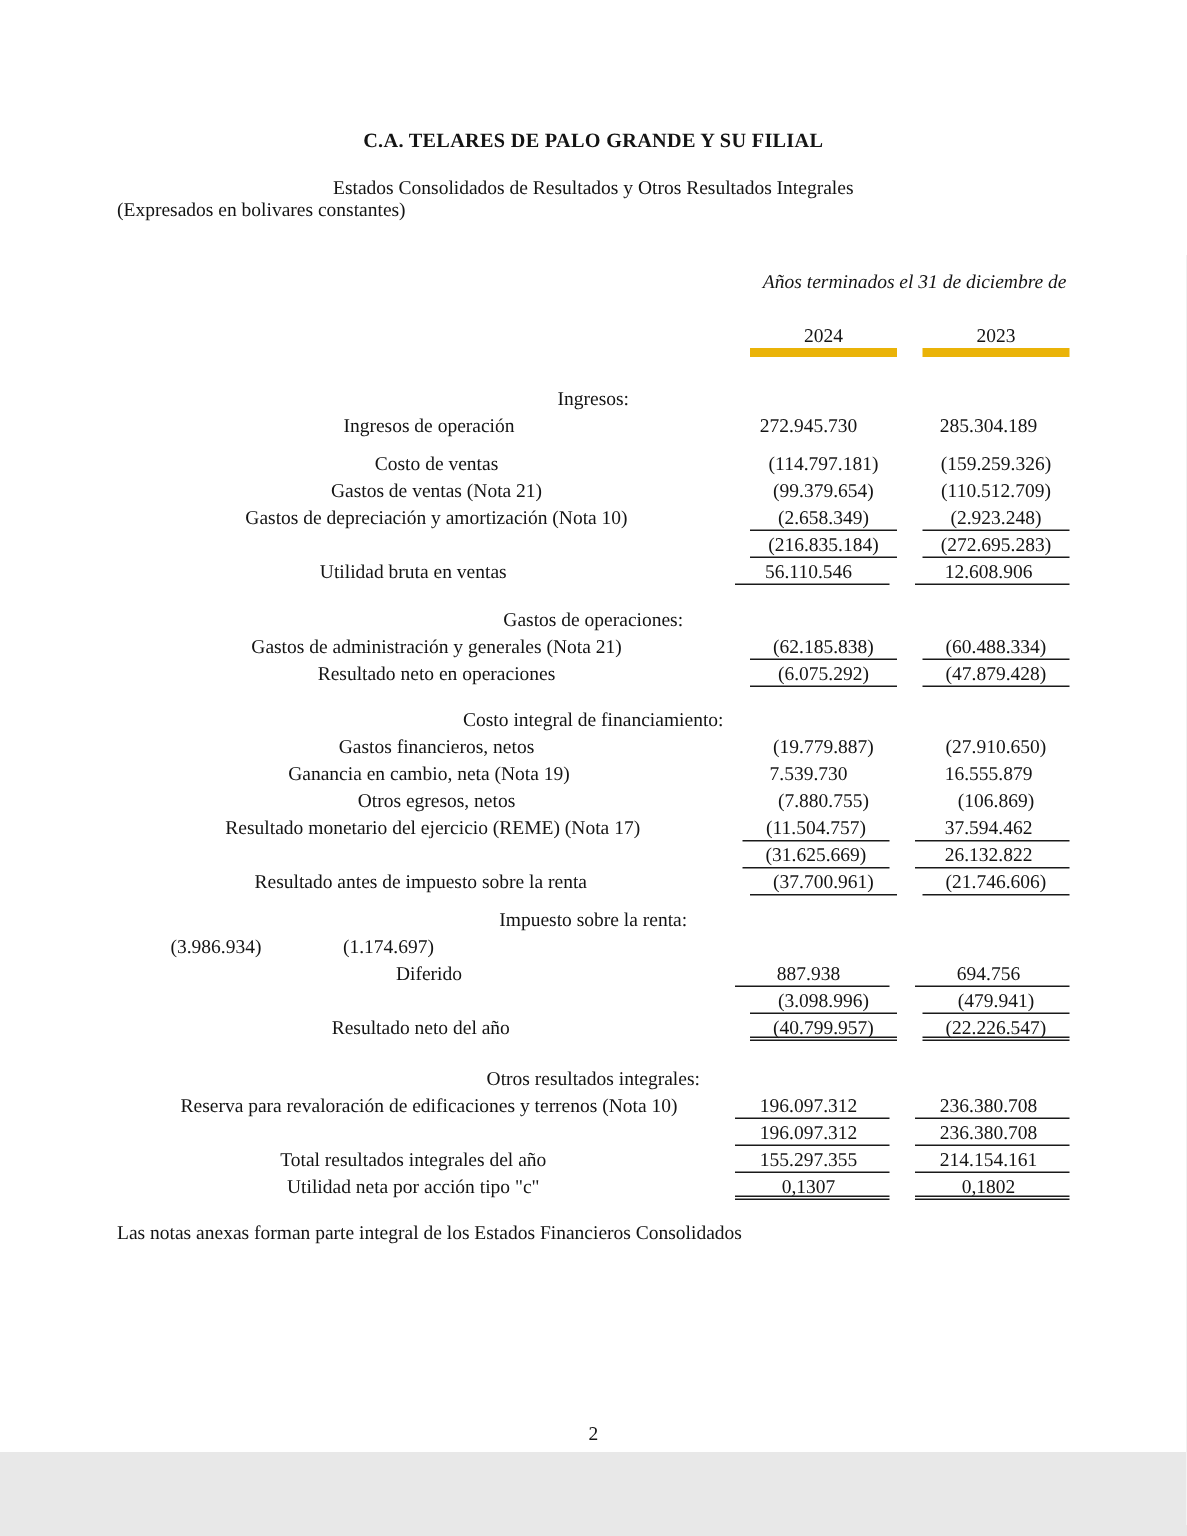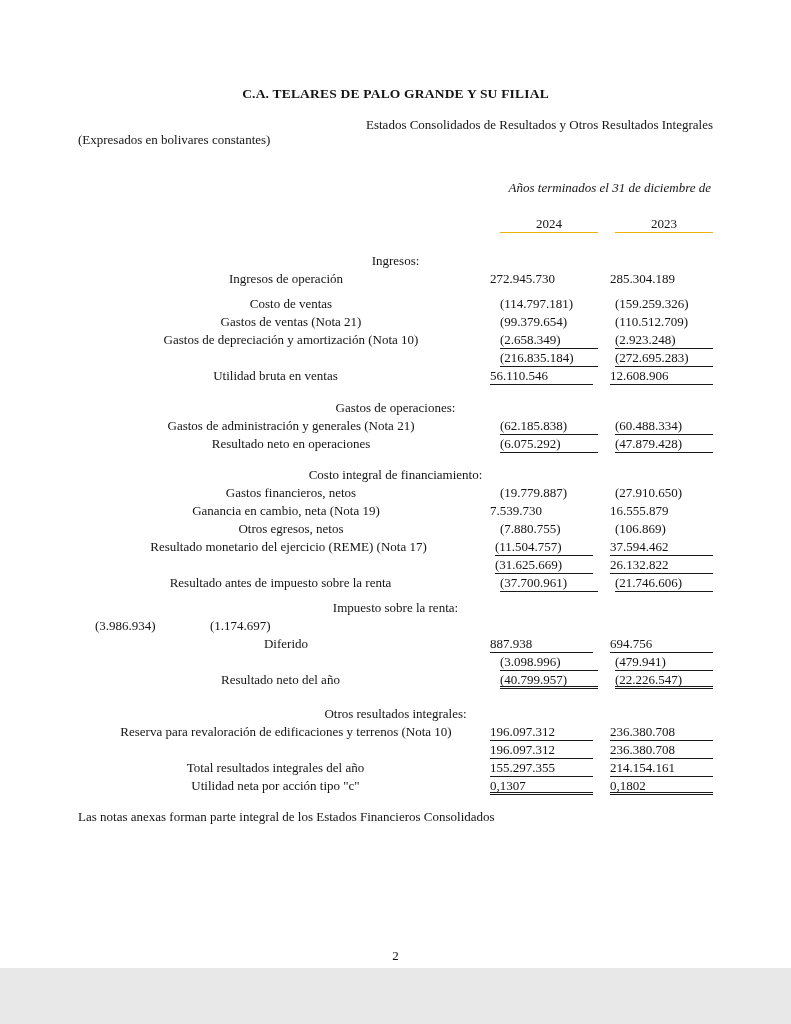--- a/index.html
+++ b/index.html
@@ -8,37 +8,37 @@
     width:791px; height:968px;
     margin:0 auto;
     background:#ffffff;
     font-family:"Liberation Serif","DejaVu Serif",serif;
     font-size:13px;
     color:#141414;
     overflow:hidden;
   }
   .content { position:absolute; left:78px; top:0; width:635px; }
   .title { margin-top:87px; text-align:center; font-weight:bold; font-size:13.5px; line-height:14px; letter-spacing:0.2px; }
-  .subtitle1 { margin-top:16px; text-align:right; line-height:15px; }
+  .subtitle1 { margin-top:16px; text-align:center; line-height:15px; }
   .subtitle2 { text-align:left; line-height:15px; }
   .period { margin-top:33px; text-align:right; padding-right:2px; line-height:15px;font-style:italic; }
   .years-row { display:flex; margin-top:21px; }
   .years-row .spacer-flex { flex:1; }
   .year-cell {
     width:98px; margin-left:17px; text-align:center;
     height:16px; line-height:15px;
-    border-bottom:1px solid #eab308;
+    border-bottom:6px solid #eab308;
   }
   #statement-rows { margin-top:19px; }
   .row { display:flex; align-items:flex-start; height:18px; line-height:18px; }
   .row .lbl { flex:1; white-space:nowrap; overflow:hidden;text-align:center; }
   .row .lbl.ind { padding-left:21px; }
   .val {
     width:98px; margin-left:17px; height:18px;
-    text-align:left; padding-right:5px;
+    text-align:center; padding-right:5px;
     box-sizing:content-box; white-space:nowrap;font-family:Liberation Serif, serif;
   }
   .val.neg { padding-right:0; }
   .val.b-single { border-bottom:1px solid #1a1a1a; height:17px; }
   .val.b-double { border-bottom:3px double #1a1a1a; height:15px; }
   .spacer { width:100%; }
   .footnote { margin-top:14px; line-height:15px; }
   .pagenum { position:absolute; left:0; right:0; top:948px; text-align:center; }
 </style>
 </head>

